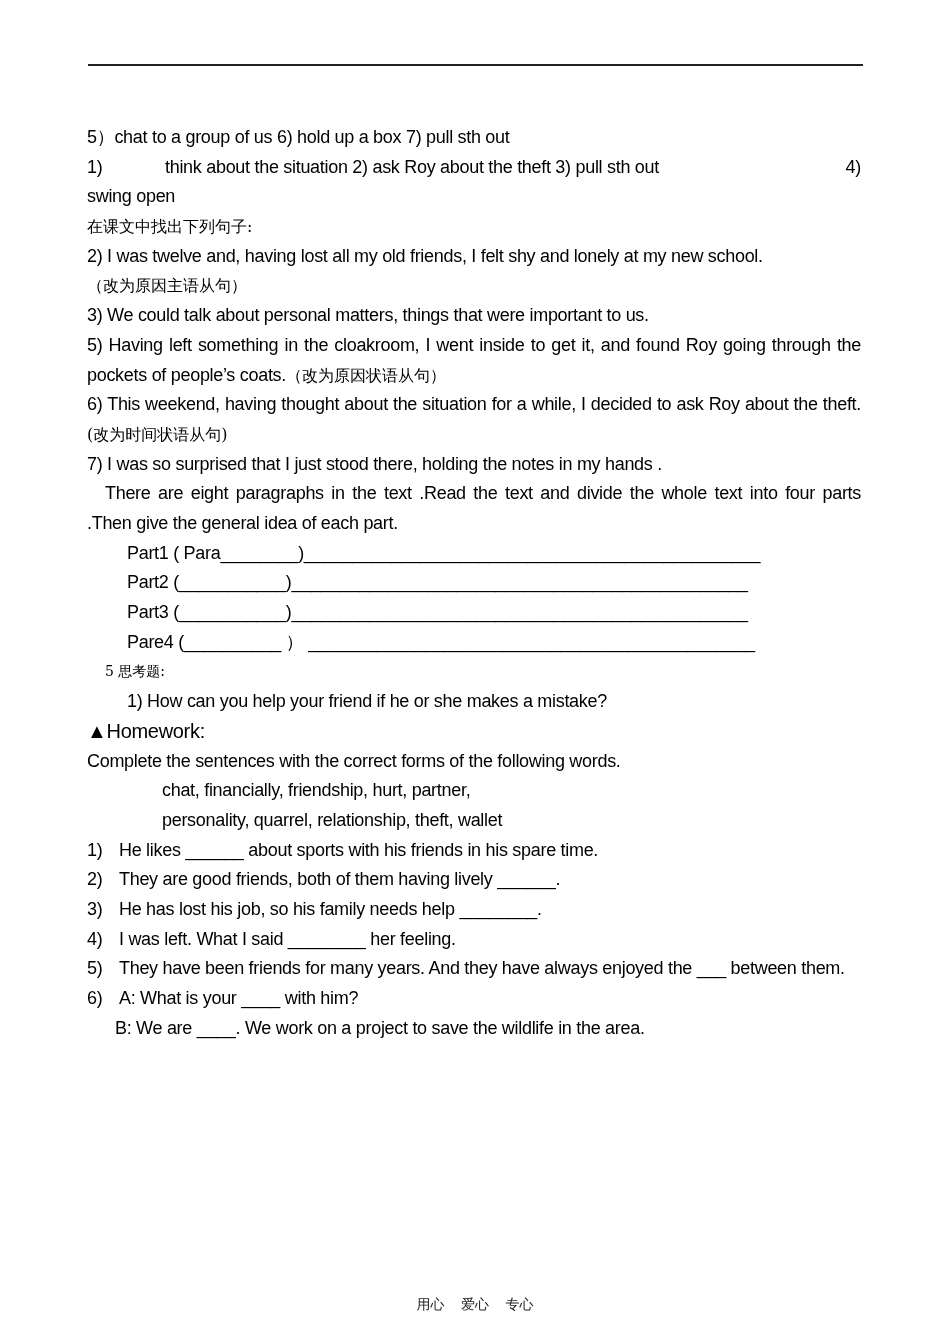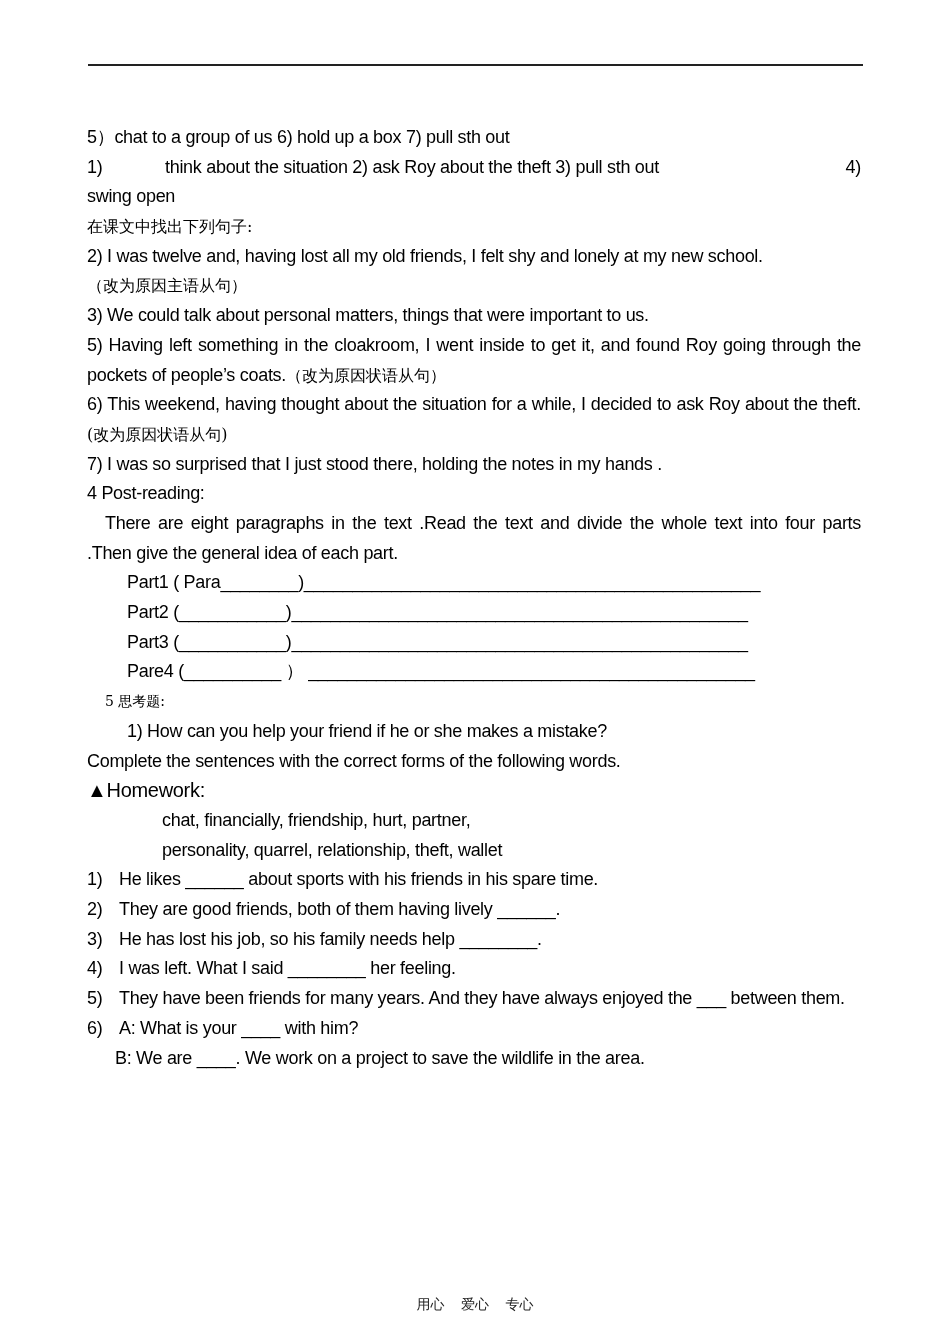--- a/index.html
+++ b/index.html
@@ -39,36 +39,35 @@
 
   <div class="line cn">在课文中找出下列句子:</div>
 
   <div class="line">2) I was twelve and, having lost all my old friends, I felt shy and lonely at my new school.</div>
   <div class="line cn">（改为原因主语从句）</div>
   <div class="line">3) We could talk about personal matters, things that were important to us.</div>
   <div class="just">
     <span>5) Having left something in the cloakroom, I went inside to get it, and found Roy going through the pockets of people’s coats.</span><span class="cn">（改为原因状语从句）</span>
   </div>
   <div class="just">
-    <span>6) This weekend, having thought about the situation for a while, I decided to ask Roy about the theft.</span><span class="cn">(改为原因状语从句)</span>
+    <span>6) This weekend, having thought about the situation for a while, I decided to ask Roy about the theft.</span><span class="cn">(改为时间状语从句)</span>
   </div>
   <div class="line">7) I was so surprised that I just stood there, holding the notes in my hands .</div>
 
-  <div class="line">4 Post-reading:</div>
   <div class="just" style="text-indent:18px">There are eight paragraphs in the text .Read the text and divide the whole text into four parts .Then give the general idea of each part.</div>
   <div class="line ind2">Part1 ( Para________)_______________________________________________</div>
   <div class="line ind2">Part2 (___________)_______________________________________________</div>
   <div class="line ind2">Part3 (___________)_______________________________________________</div>
   <div class="line ind2">Pare4 (__________ ） ______________________________________________</div>
 
   <div class="line ind1 cn" style="font-size:14px">5 思考题:</div>
   <div class="line ind2">1) How can you help your friend if he or she makes a mistake?</div>
 
+  <div class="line hw">▲Homework:</div>
   <div class="line">Complete the sentences with the correct forms of the following words.</div>
-  <div class="line hw">▲Homework:</div>
   <div class="line ind3">chat,  financially,  friendship,  hurt,  partner,</div>
   <div class="line ind3">personality,  quarrel,  relationship,  theft,  wallet</div>
 
   <div class="item">
     <span class="num">1)</span>
     <span class="txt">He likes ______ about sports with his friends in his spare time.</span>
   </div>
   <div class="item">
     <span class="num">2)</span>
     <span class="txt">They are good friends, both of them having lively ______.</span>

